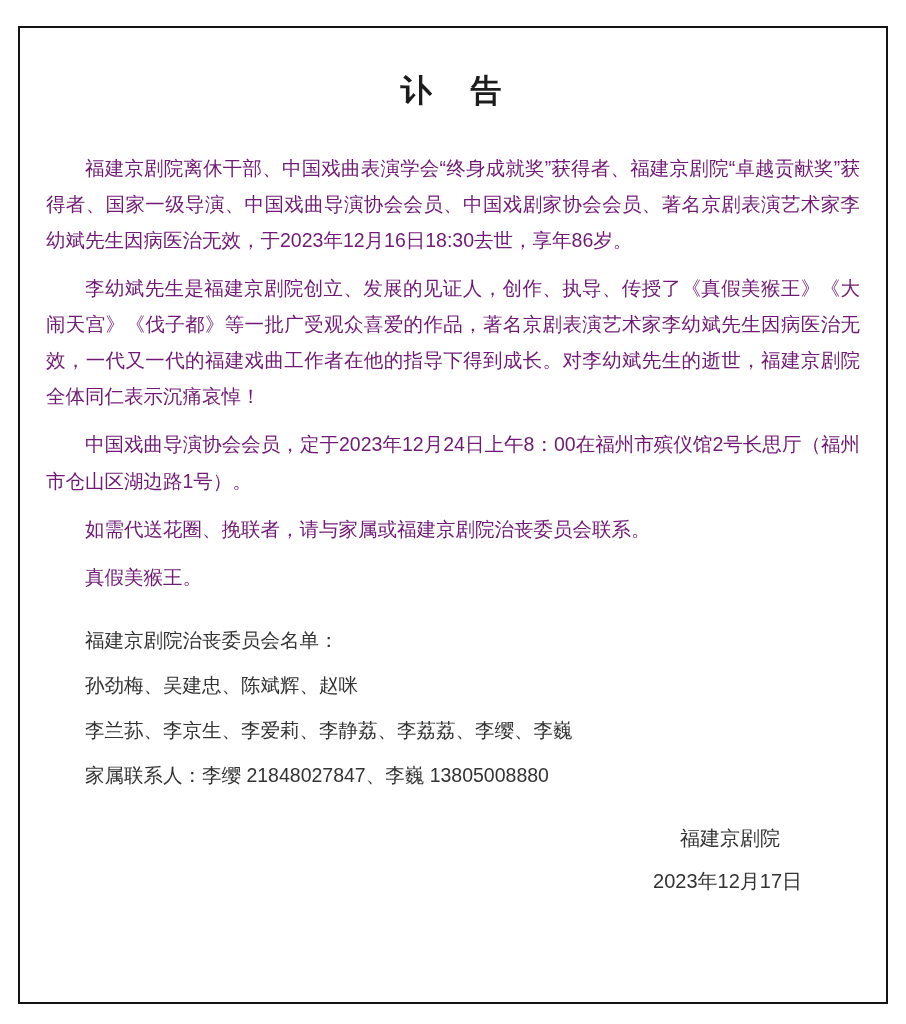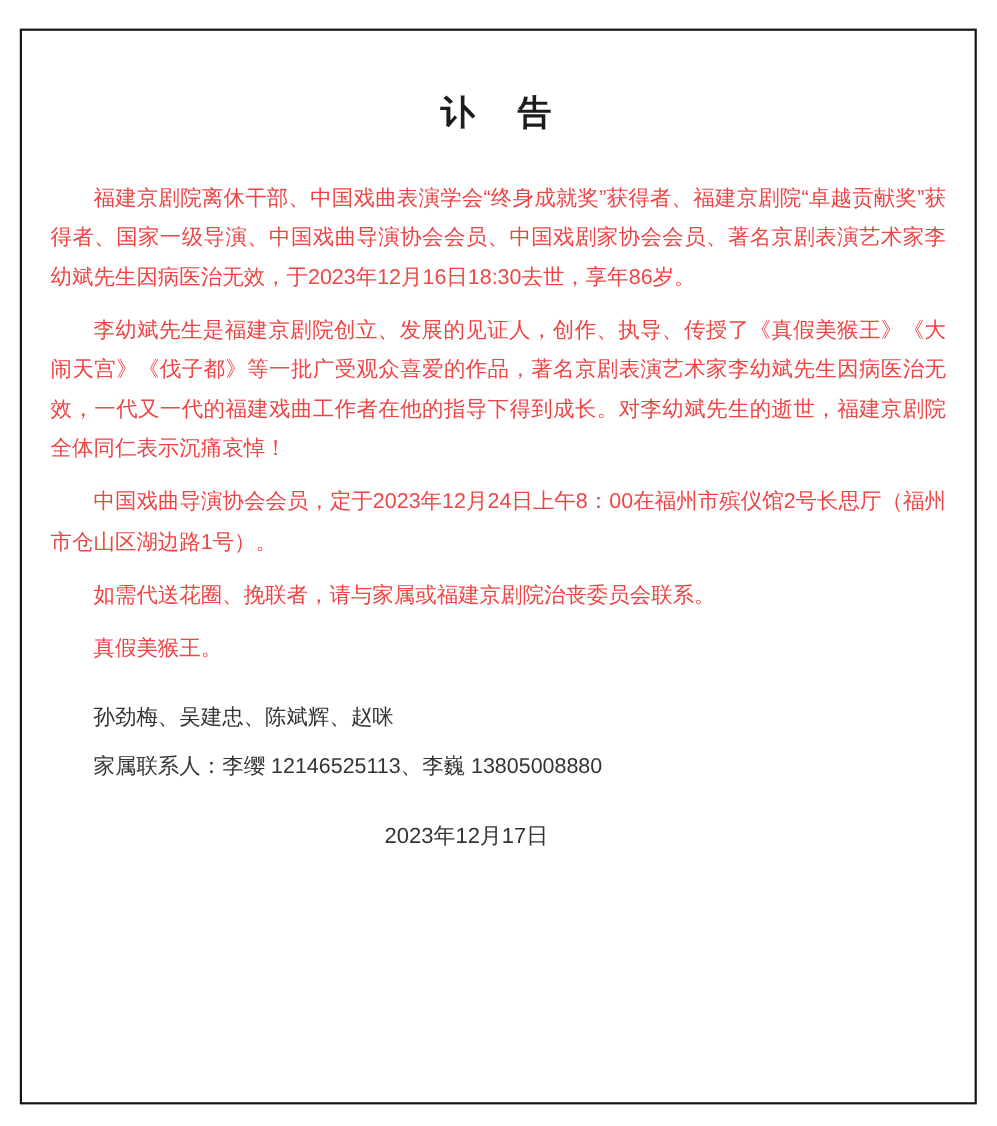--- a/index.html
+++ b/index.html
@@ -24,26 +24,26 @@
     border: 2px solid #141414;
     padding: 22px 26px 18px 26px;
     overflow: hidden;
   }
   .title {
     text-align: center;
     font-size: 31px;
     font-weight: 700;
     letter-spacing: 4px;
     color: #1c1c1c;
-    margin: 32px 0 38px 0;
+    margin: 20px 0 38px 0;
   }
   .body-text p {
     font-size: 19.5px;
     line-height: 1.85;
-    color: #ef4444;
+    color: #701a75;
     margin: 12px 0 10px 0;
     text-indent: 2em;
     text-align: justify;
   }
   .committee {
     margin-top: 30px;
   }
   .committee p {
     font-size: 19.5px;
     line-height: 1.55;
@@ -57,21 +57,21 @@
   .sign-block .signature {
     font-size: 20px;
     color: #333333;
     text-align: right;
     padding-right: 80px;
     margin: 0 0 16px 0;
   }
   .sign-block .date {
     font-size: 20px;
     color: #333333;
-    text-align: center;
+    text-align: right;
     padding-right: 58px;
     margin: 0;
   }
 </style>
 </head>
 <body>
 
 <div class="page">
   <div class="frame">
 
@@ -79,22 +79,25 @@
 
     <div class="body-text">
       <p>福建京剧院离休干部、中国戏曲表演学会“终身成就奖”获得者、福建京剧院“卓越贡献奖”获得者、国家一级导演、中国戏曲导演协会会员、中国戏剧家协会会员、著名京剧表演艺术家李幼斌先生因病医治无效，于2023年12月16日18:30去世，享年86岁。</p>
       <p>李幼斌先生是福建京剧院创立、发展的见证人，创作、执导、传授了《真假美猴王》《大闹天宫》《伐子都》等一批广受观众喜爱的作品，著名京剧表演艺术家李幼斌先生因病医治无效，一代又一代的福建戏曲工作者在他的指导下得到成长。对李幼斌先生的逝世，福建京剧院全体同仁表示沉痛哀悼！</p>
       <p>中国戏曲导演协会会员，定于2023年12月24日上午8：00在福州市殡仪馆2号长思厅（福州市仓山区湖边路1号）。</p>
       <p>如需代送花圈、挽联者，请与家属或福建京剧院治丧委员会联系。</p>
       <p>真假美猴王。</p>
     </div>
 
     <div class="committee">
+      <p>福建京剧院治丧委员会名单：</p>
       <p>孙劲梅、吴建忠、陈斌辉、赵咪</p>
-      <p>家属联系人：李缨 12146525113、李巍 13805008880</p>
+      <p>李兰荪、李京生、李爱莉、李静荔、李荔荔、李缨、李巍</p>
+      <p>家属联系人：李缨 21848027847、李巍 13805008880</p>
     </div>
 
     <div class="sign-block">
+      <p class="signature">福建京剧院</p>
       <p class="date">2023年12月17日</p>
     </div>
 
   </div>
 </div>
 
 </body></html>

